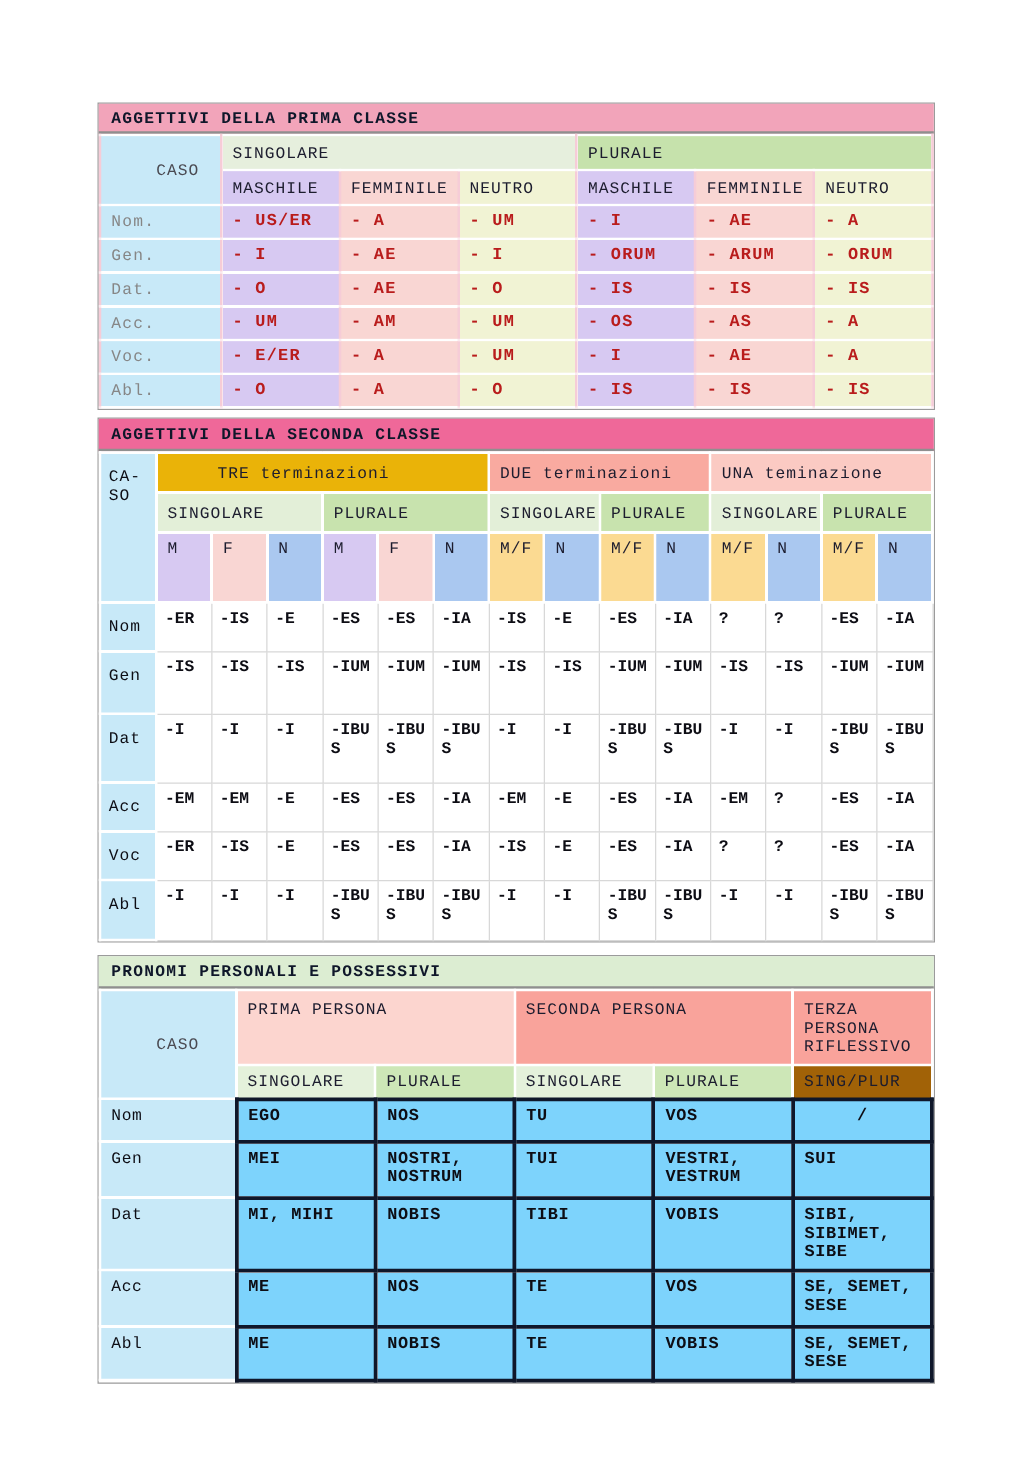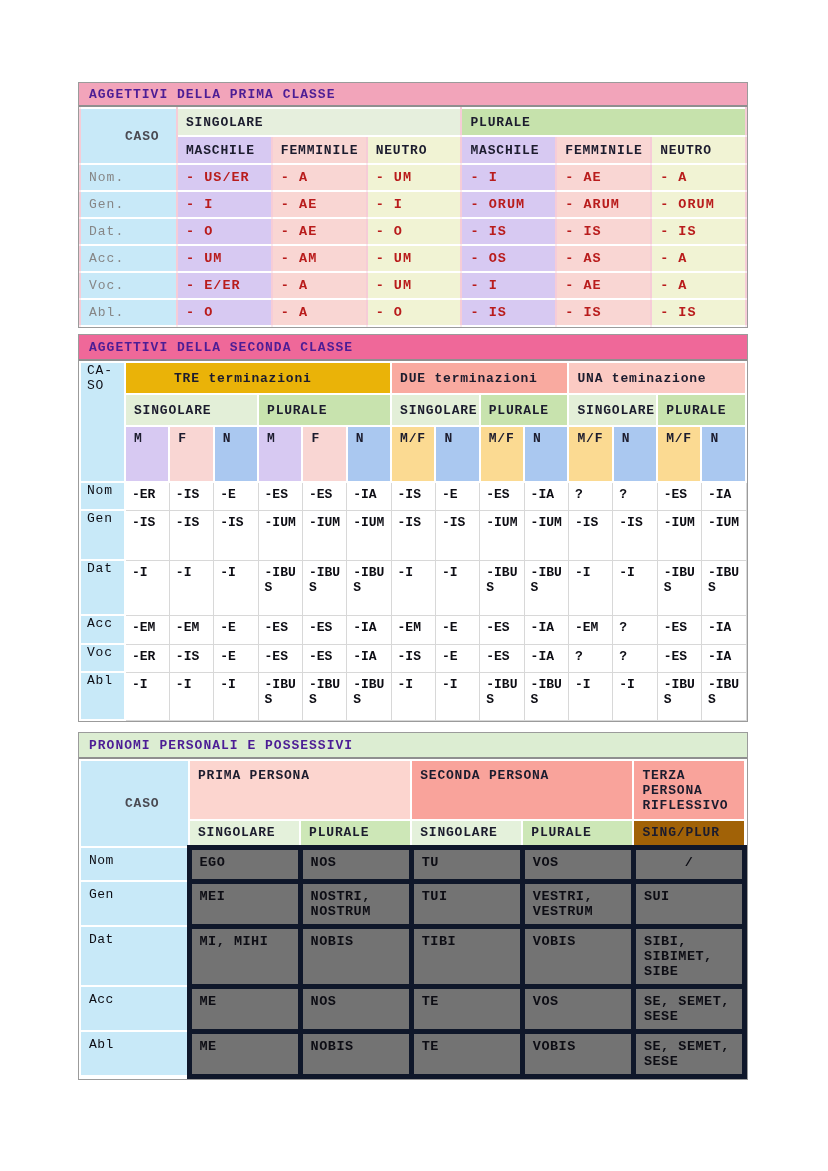--- a/index.html
+++ b/index.html
@@ -5,28 +5,28 @@
   html,body{margin:0;padding:0;background:#ffffff;}
   .page{position:relative;width:828px;height:1171px;background:#ffffff;overflow:hidden;
         font-family:"Liberation Mono","DejaVu Sans Mono",monospace;color:#1c1c2e;}
   .content{position:absolute;left:78px;top:82px;width:670px;}
 
   .tbl{border:1px solid #9b9b9b;background:#ffffff;}
   .tbl-t1{margin-bottom:6px;}
   .tbl-t2{margin-bottom:10px;}
 
   .bar{font-weight:bold;font-size:13px;letter-spacing:1px;display:flex;align-items:center;
-       padding:0 10px;border-bottom:2px solid #8f8f8f;color:#4c1d95;}
+       padding:0 10px;border-bottom:2px solid #8f8f8f;color:#0f172a;}
   .bar-t1{background:#f2a4ba;height:22px;}
   .bar-t2{background:#ef6899;height:24px;}
   .bar-t3{background:#dcedd2;height:24px;}
 
   table{border-collapse:collapse;table-layout:fixed;width:100%;}
   th,td{font-size:13px;overflow:hidden;}
-  th{text-align:left;font-weight:bold;letter-spacing:0.8px;padding:0 8px;color:#1c1c2e;}
+  th{text-align:left;font-weight:normal;letter-spacing:0.8px;padding:0 8px;color:#1c1c2e;}
   td{padding:0 8px;}
 
   .lbl{color:#868686;font-weight:normal;background:#c8e9f8;letter-spacing:0.8px;}
   .corner{background:#c8e9f8;color:#4a4a52;vertical-align:middle;padding-left:44px;}
   .corner-gray{background:#c8e9f8;color:#7a7a7a;vertical-align:middle;font-weight:bold;}
 
   
   .t1 th,.t1 td{border-left:2px solid #f6ccd7;border-right:2px solid #f6ccd7;
                 border-top:2px solid rgba(255,255,255,0.6);border-bottom:2px solid rgba(255,255,255,0.6);}
   .t1 td{vertical-align:middle;font-weight:bold;color:#b91c1c;font-size:13.5px;letter-spacing:1px;}
@@ -34,31 +34,31 @@
   .rh28{height:28px;} .rh27{height:27px;}
 
   .hdr-sing1{background:#e6efdd;} .hdr-plur1{background:#c6e2ac;}
   .c-purple{background:#d7c9f2;} .c-pink{background:#f9d6d3;} .c-yellow{background:#f1f3d4;margin-top:12px;}
   .c-blue{background:#aac8f0;} .c-orange{background:#fbda92;}
 
   
   .t2 th{border:2px solid #ffffff;}
   .t2 td{border:1px solid #d8d8d8;vertical-align:top;padding:4px 6px;font-weight:bold;
          color:#0d0d14;word-break:break-all;background:#ffffff;}
-  .t2 td.lbl{background:#c8e9f8;border:2px solid #ffffff;font-weight:normal;padding:0 6px;}
+  .t2 td.lbl{background:#c8e9f8;border:2px solid #ffffff;font-weight:normal;padding:11px 6px;}
   .hdr-tre{background:#eab308;padding-left:48px;} .hdr-due{background:#f9aaa0;} .hdr-una{background:#fbcac3;}
   .hdr-sing2{background:#e3efd8;} .hdr-plur2{background:#c8e3ae;}
   .gender{vertical-align:top;padding-top:4px;}
   .rh32{height:32px;} .rh56{height:56px;} .rh50{height:50px;} .rh55{height:55px;}
   .rh29{height:29px;} .rh48{height:48px;}
 
   
   .t3 th{border:2px solid #ffffff;}
-  .t3 td{border:5px solid #0f172a;vertical-align:top;padding:5px 8px;font-weight:bold;
-         color:#0d0d14;background:#737373;font-size:13.5px;letter-spacing:0.5px;}
+  .t3 td{border:3px solid #0f172a;vertical-align:top;padding:5px 8px;font-weight:bold;
+         color:#0d0d14;background:#7dd3fc;font-size:13.5px;letter-spacing:0.5px;}
   .t3 td.lbl{background:#c8e9f8;border:2px solid #ffffff;font-weight:normal;font-size:13px;}
   .hdr-prima{background:#fcd5cf;vertical-align:top;padding-top:7px;}
   .hdr-seconda{background:#f9a39b;vertical-align:top;padding-top:7px;}
   .hdr-sing3{background:#e4f1db;} .hdr-plur3{background:#cde7b7;} .hdr-singplur{background:#a16207;}
   .rh60{height:60px;} .rh34{height:34px;} .rh45{height:45px;} .rh41{height:41px;}
   .center{text-align:center;}
 </style>
 </head>
 <body>
 

